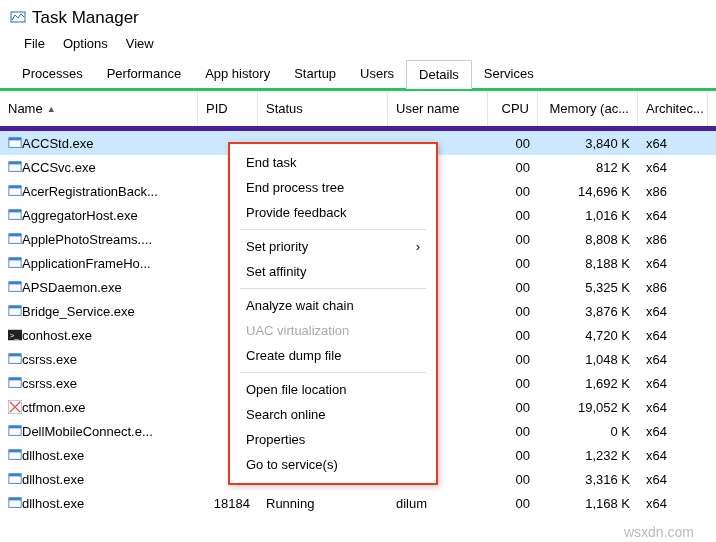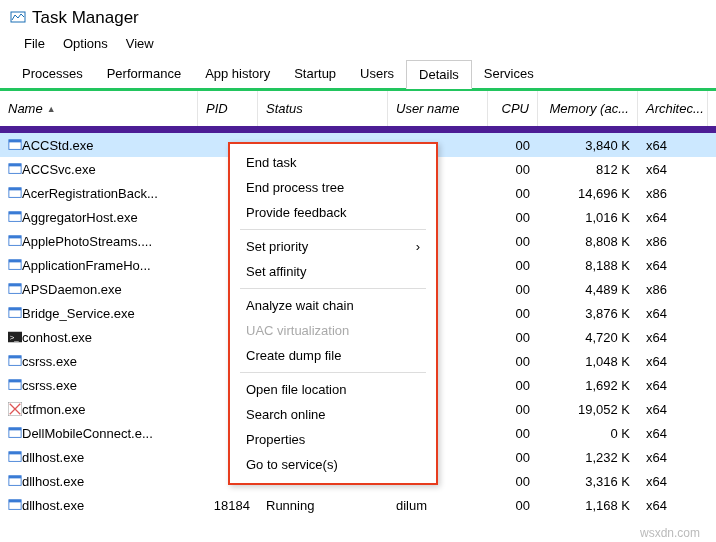--- a/index.html
+++ b/index.html
@@ -40,23 +40,22 @@
     position: relative;
     top: 1px;
   }
   .tab.active {
     border: 1px solid #ccc;
     border-bottom: 1px solid #fff;
     background: #fff;
   }
   .cols {
     display: flex;
-    border-bottom: 7px solid #4c1d95;
+    border-bottom: 5px solid #4c1d95;
     font-size: 13px;
-    font-style: italic;
   }
   .cols > div {
     padding: 10px 8px;
     border-right: 1px solid #e5e5e5;
   }
   .c-name  { width: 198px; display:flex; align-items:center; gap:4px;}
   .c-pid   { width: 60px; }
   .c-status{ width: 130px; }
   .c-user  { width: 100px; }
   .c-cpu   { width: 50px; text-align: right; }
@@ -101,22 +100,22 @@
     align-items: center;
   }
   .context .item.disabled { color: #aaa; }
   .context hr {
     border: none;
     border-top: 1px solid #ddd;
     margin: 4px 10px;
   }
   .sort-arrow { font-size: 9px; color:#555; }
   .watermark {
-    position:absolute; right:16px; bottom:2px;
-    font-size:12px; color:#bbb;
+    position:absolute; right:22px; bottom:2px;
+    font-size:14px; color:#bbb;
   }
 </style>
 </head>
 <body>
 
 <div class="titlebar">
   <span>
     <svg viewBox="0 0 16 16">
         <rect x="1" y="3" width="14" height="10" fill="none" stroke="#1a6fb5" stroke-width="1"></rect>
         <polyline points="2,11 5,6 8,9 11,5 14,8" fill="none" stroke="#1a6fb5" stroke-width="1"></polyline>
@@ -250,21 +249,21 @@
         <svg class="icon-app" viewBox="0 0 16 16">
           <rect x="1" y="2" width="14" height="11" fill="#fff" stroke="#3a7bd5"></rect>
           <rect x="1" y="2" width="14" height="3" fill="#3a7bd5"></rect>
         </svg>
         <span>APSDaemon.exe</span>
       </div>
       <div class="r-pid"></div>
       <div class="r-status"></div>
       <div class="r-user"></div>
       <div class="r-cpu">00</div>
-      <div class="r-mem">4,489 K</div>
+      <div class="r-mem">5,325 K</div>
       <div class="r-arch">x86</div>
     </div>
     <div class="row">
       <div class="r-name">
         <svg class="icon-app" viewBox="0 0 16 16">
           <rect x="1" y="2" width="14" height="11" fill="#fff" stroke="#3a7bd5"></rect>
           <rect x="1" y="2" width="14" height="3" fill="#3a7bd5"></rect>
         </svg>
         <span>Bridge_Service.exe</span>
       </div>

